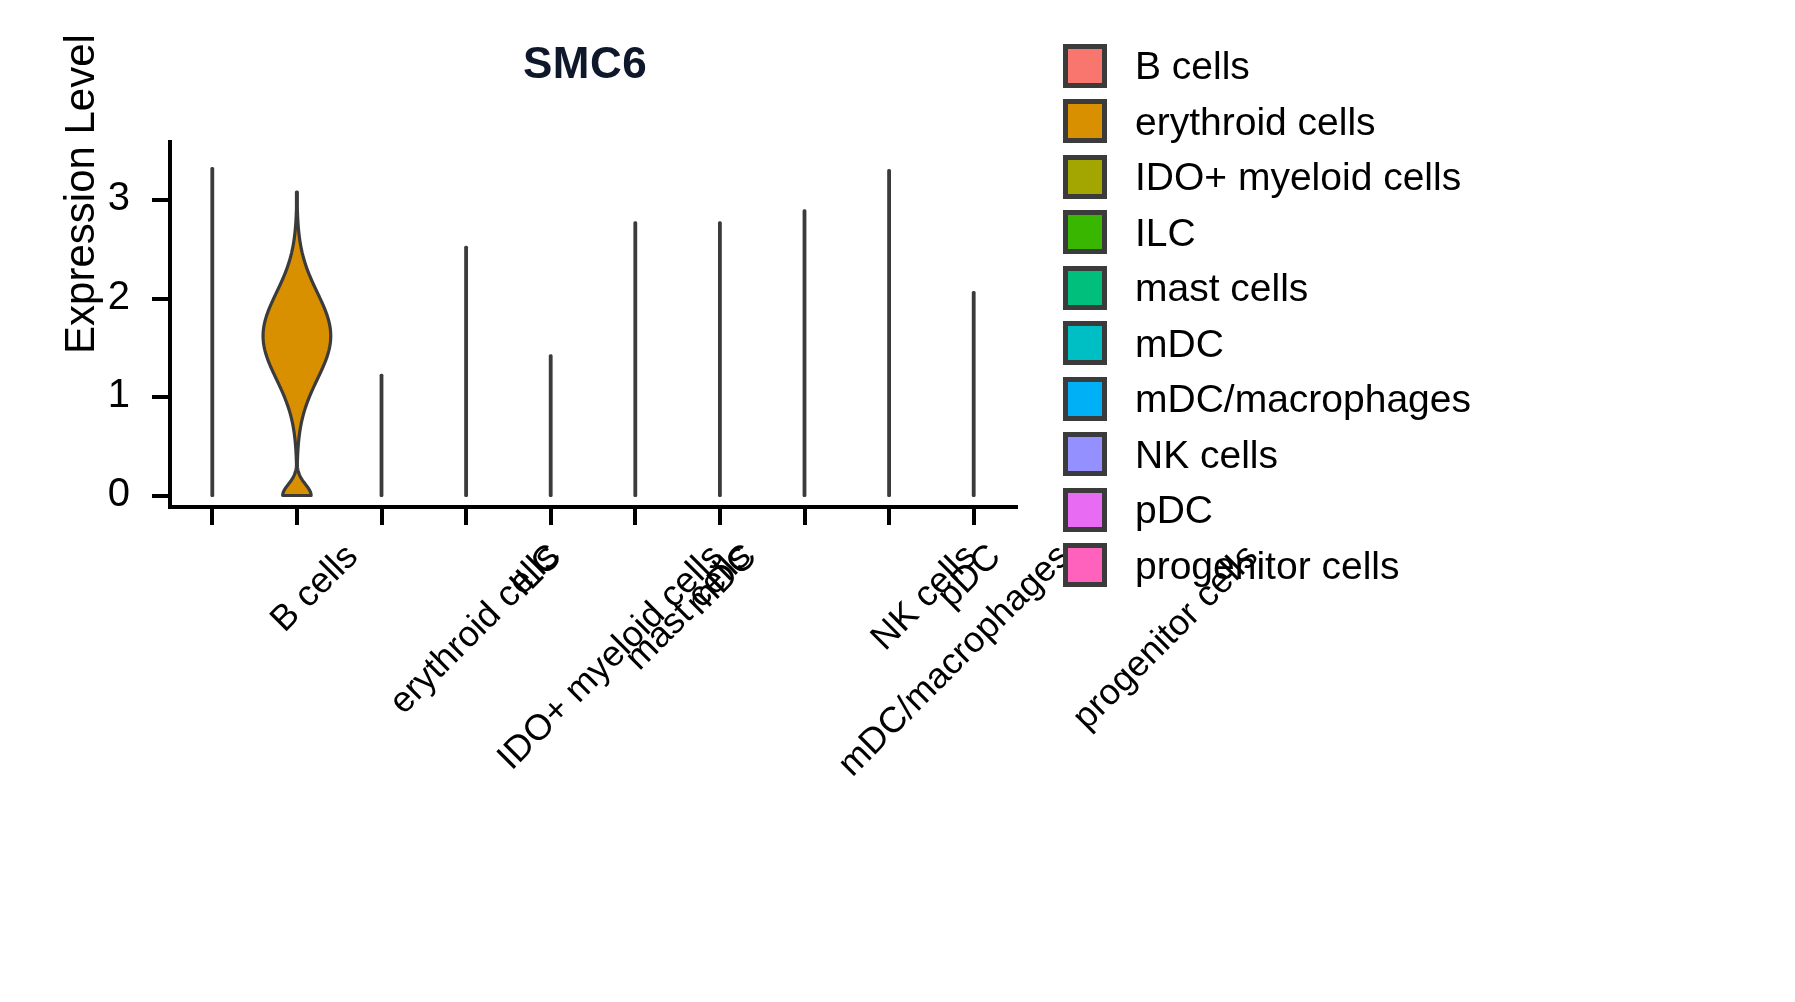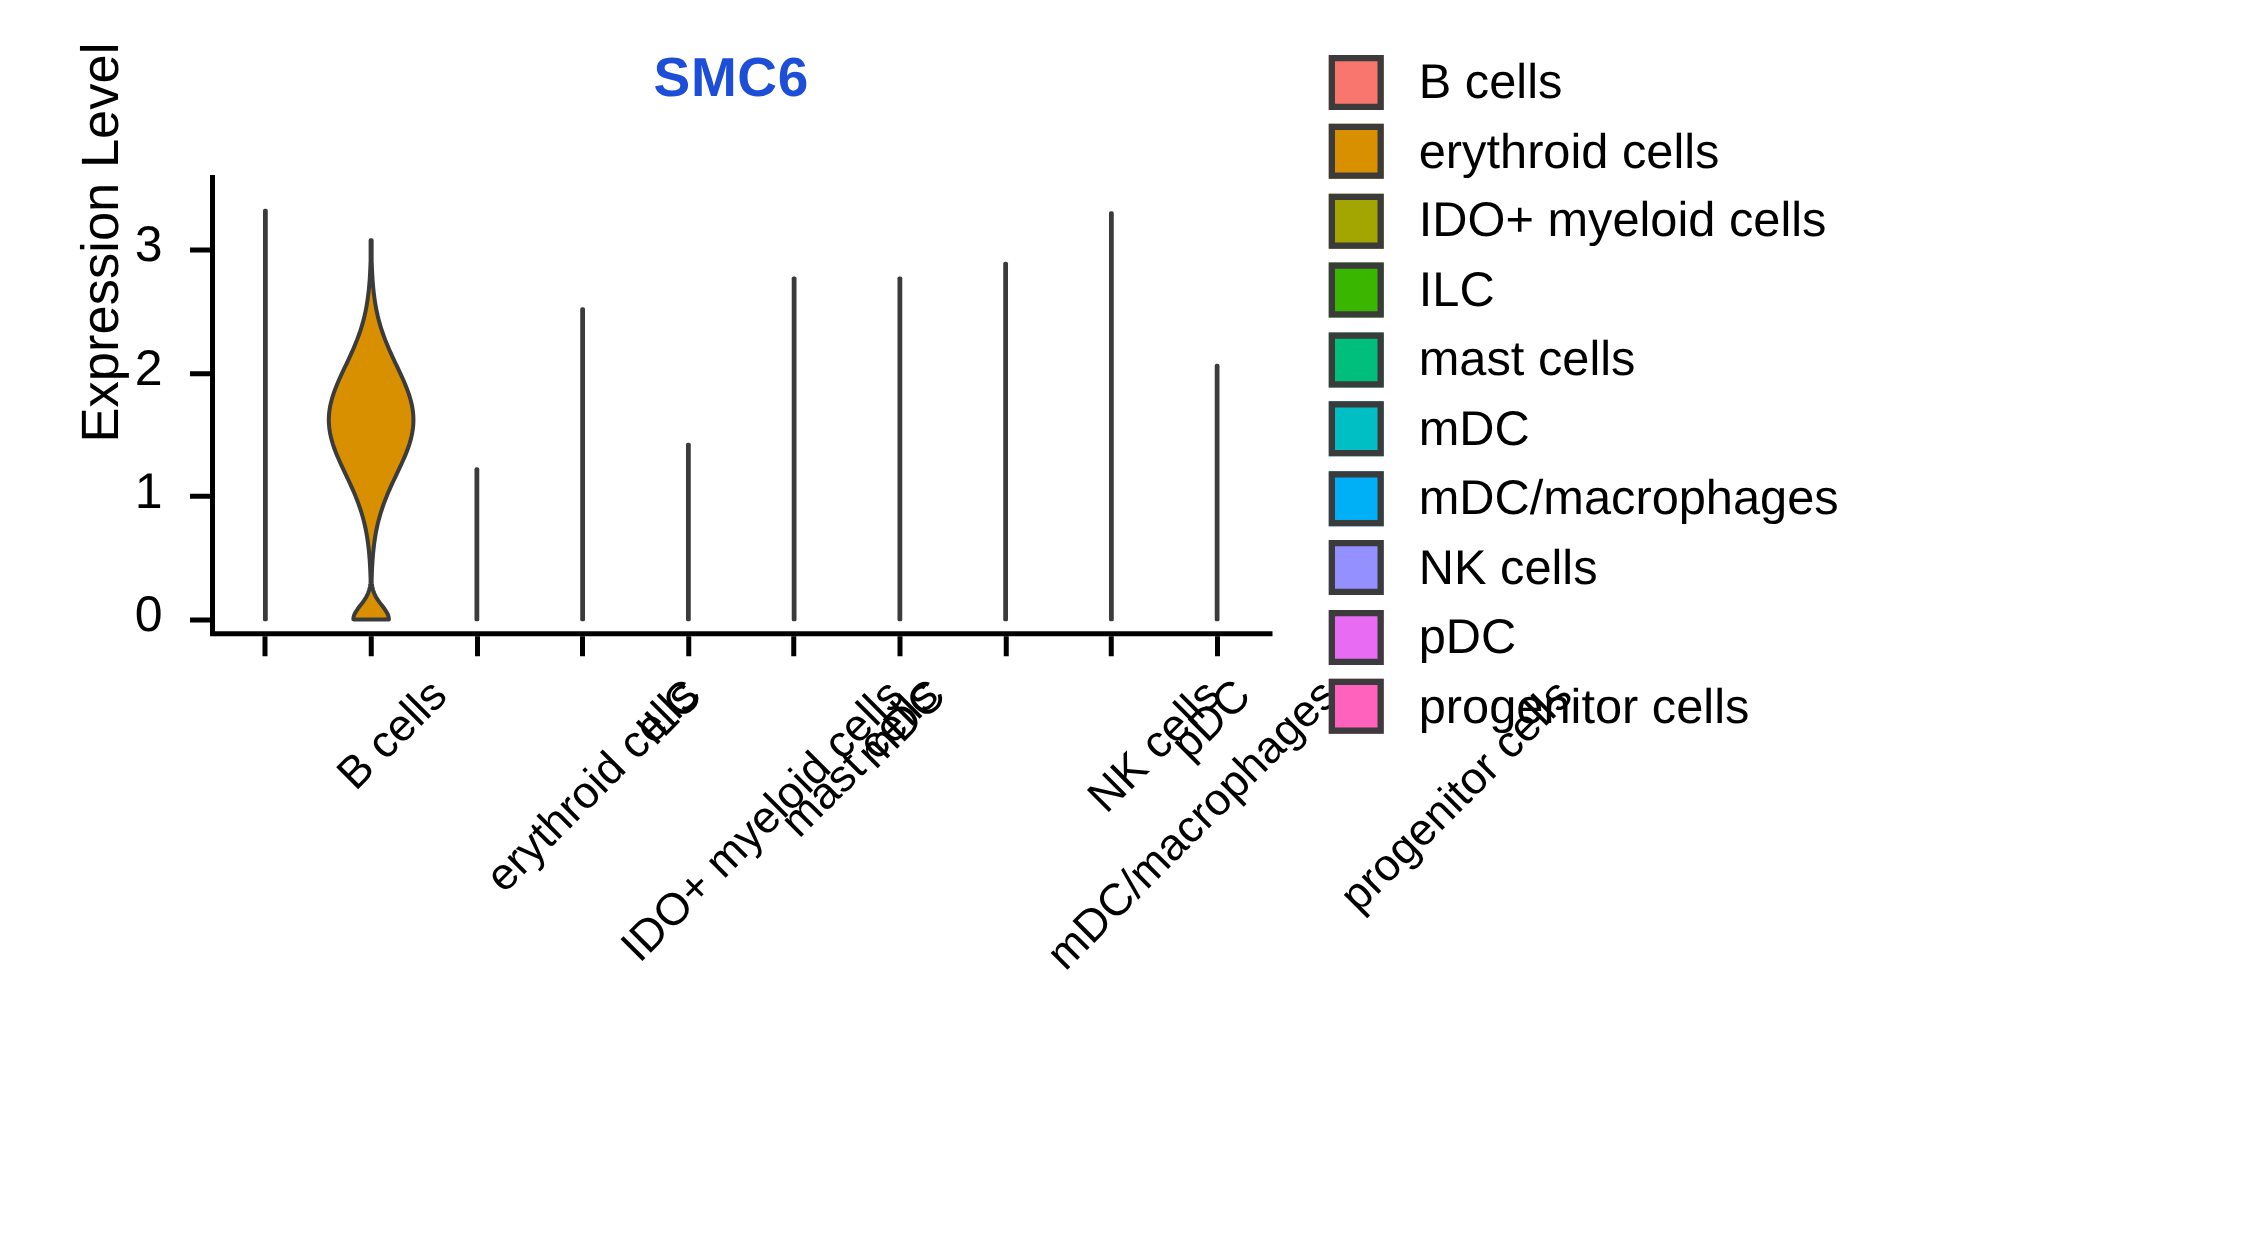--- a/index.html
+++ b/index.html
@@ -6,21 +6,21 @@
   body{
     width:1795px;height:1002px;background:#ffffff;
     font-family:"Liberation Sans", sans-serif;
     overflow:hidden;position:relative;
   }
   #root{position:absolute;inset:0;}
 
   
   .plot-title{
     position:absolute;left:170px;top:38px;width:830px;
-    text-align:center;font-size:44px;font-weight:bold;color:#1d4ed8;
+    text-align:center;font-size:44px;font-weight:bold;color:#0f172a;
     letter-spacing:0.5px;
   }
 
   
   .ylab{
     position:absolute;left:-130px;top:170px;width:420px;
     transform:rotate(-90deg);transform-origin:center center;
     text-align:center;font-size:42px;color:#000;white-space:nowrap;
   }
 

